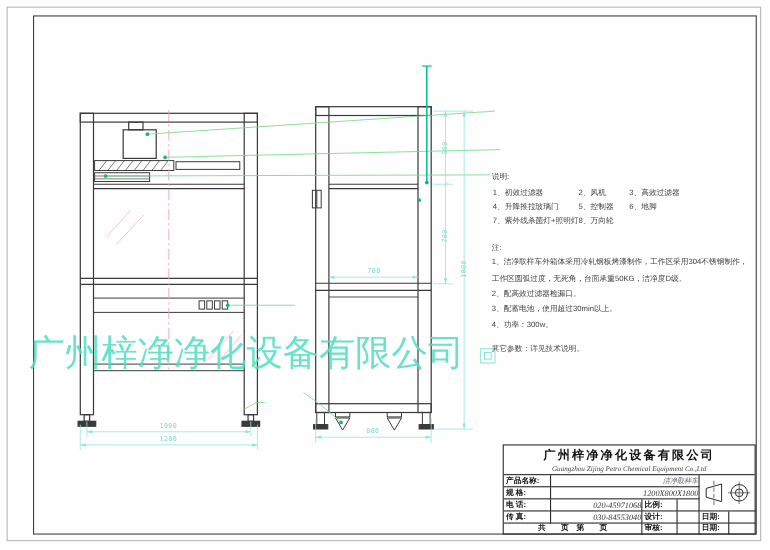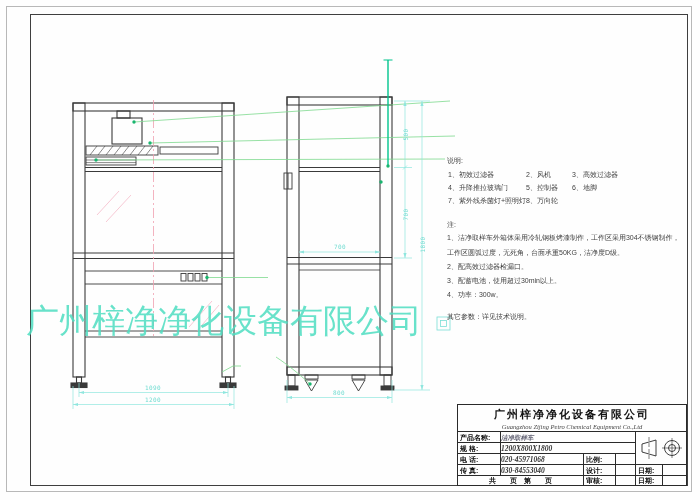--- a/index.html
+++ b/index.html
@@ -19,21 +19,21 @@
   
   .dimtxt{z-index:3;font-size:6px;color:#72dcd1;letter-spacing:.4px;text-align:center;
           font-family:"DejaVu Sans Mono",monospace;white-space:nowrap;}
   .dimrot{transform:rotate(-90deg);transform-origin:center center;}
   
   #tblock{left:457px;top:404px;width:230px;height:82px;border:1.2px solid #2a2a2a;
           box-sizing:border-box;z-index:4;background:rgba(255,255,255,.0);}
   .tbcell{position:absolute;box-sizing:border-box;border-right:1px solid #2a2a2a;border-bottom:1px solid #2a2a2a;overflow:hidden;}
   .tb-label{font-weight:bold;font-size:7px;line-height:11px;padding-left:2px;white-space:nowrap;color:#111;}
   .tb-value{font-style:italic;font-family:"Liberation Serif","DejaVu Serif",serif;
-            font-size:7.5px;line-height:11px;text-align:left;color:#333;white-space:nowrap;font-weight:bold;}
+            font-size:7.5px;line-height:11px;text-align:right;color:#333;white-space:nowrap;}
   .tb-prod{font-size:6.5px;color:#667;}
   #tb-company-cn{font-size:11px;font-weight:bold;letter-spacing:2px;text-align:center;line-height:15px;padding-top:2px;color:#111;}
   #tb-company-en{font-size:6.5px;font-style:italic;text-align:center;line-height:9px;color:#444;
                  font-family:"Liberation Serif","DejaVu Serif",serif;}
 </style>
 </head>
 <body>
 
 <div id="sheet">
 

